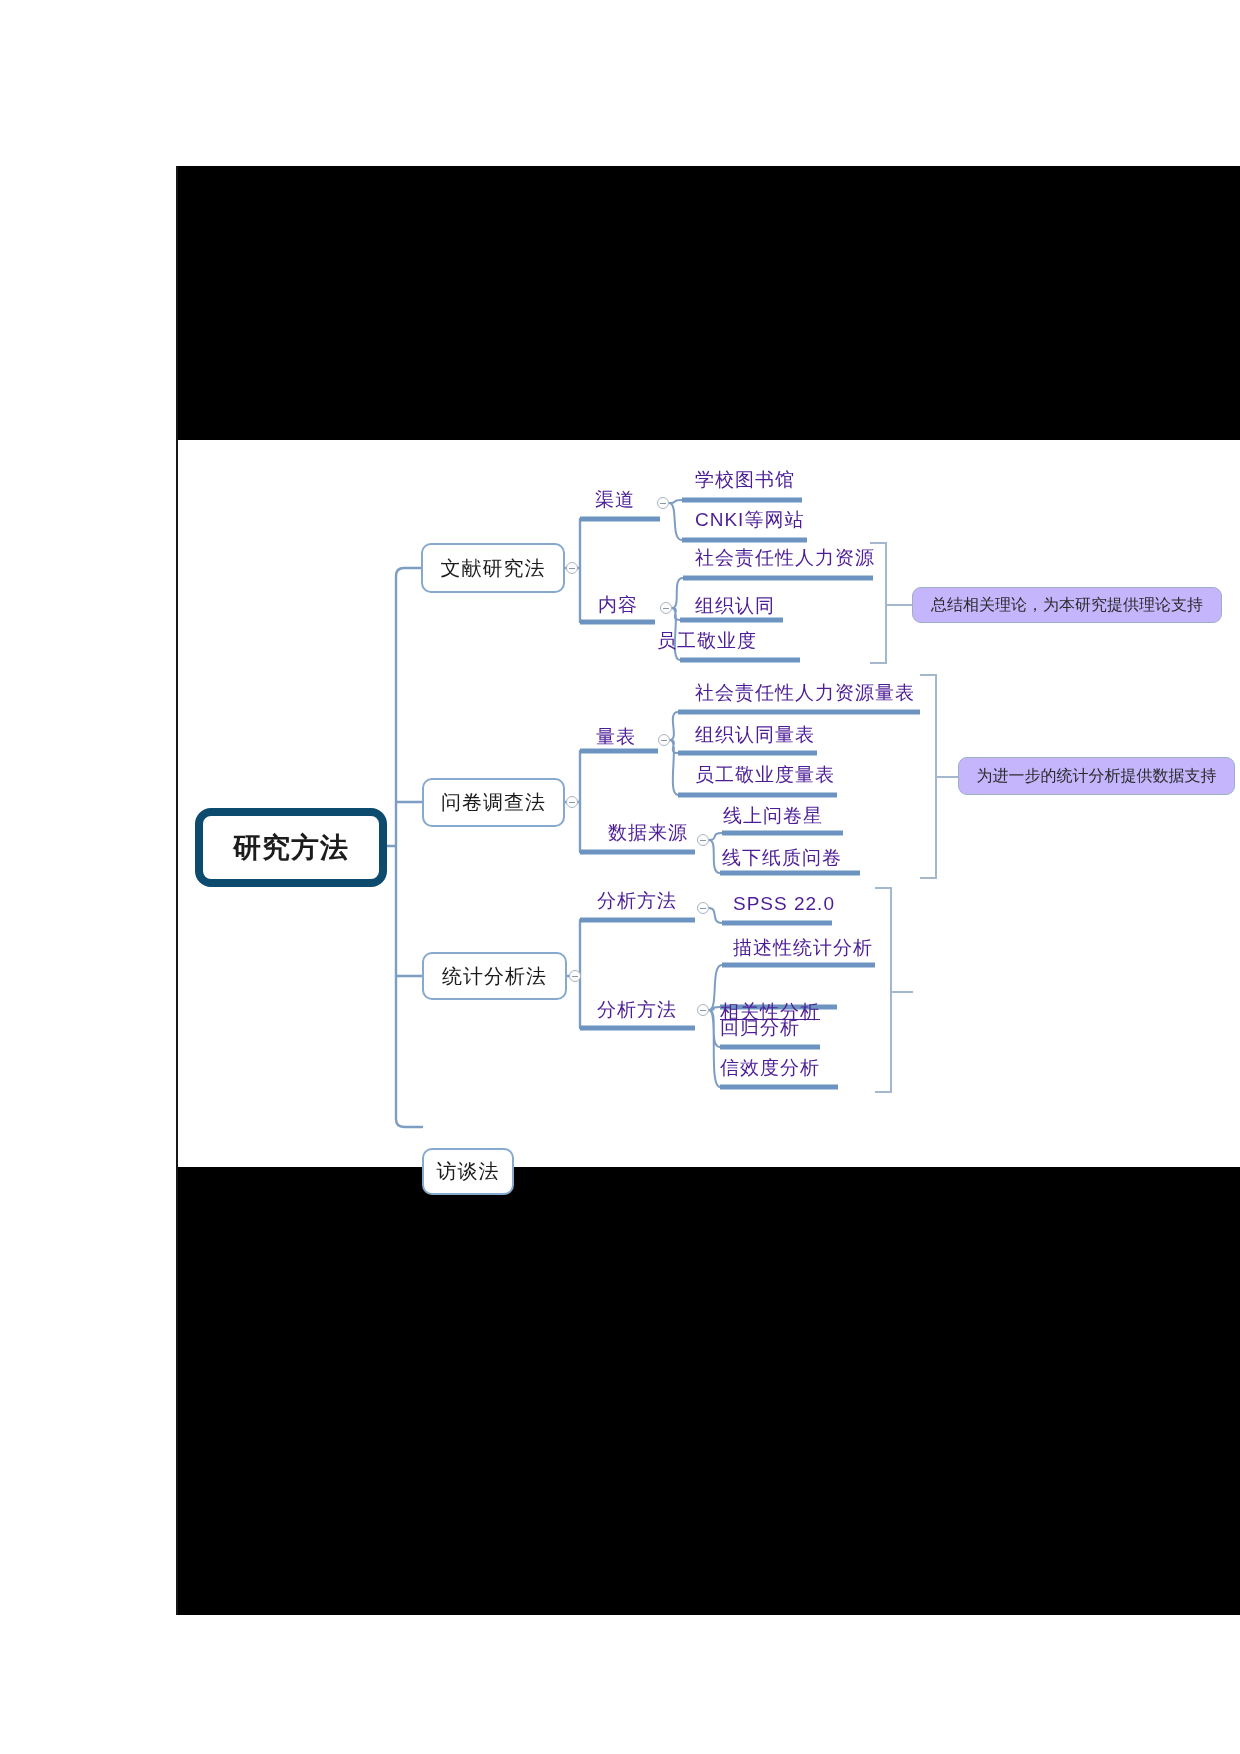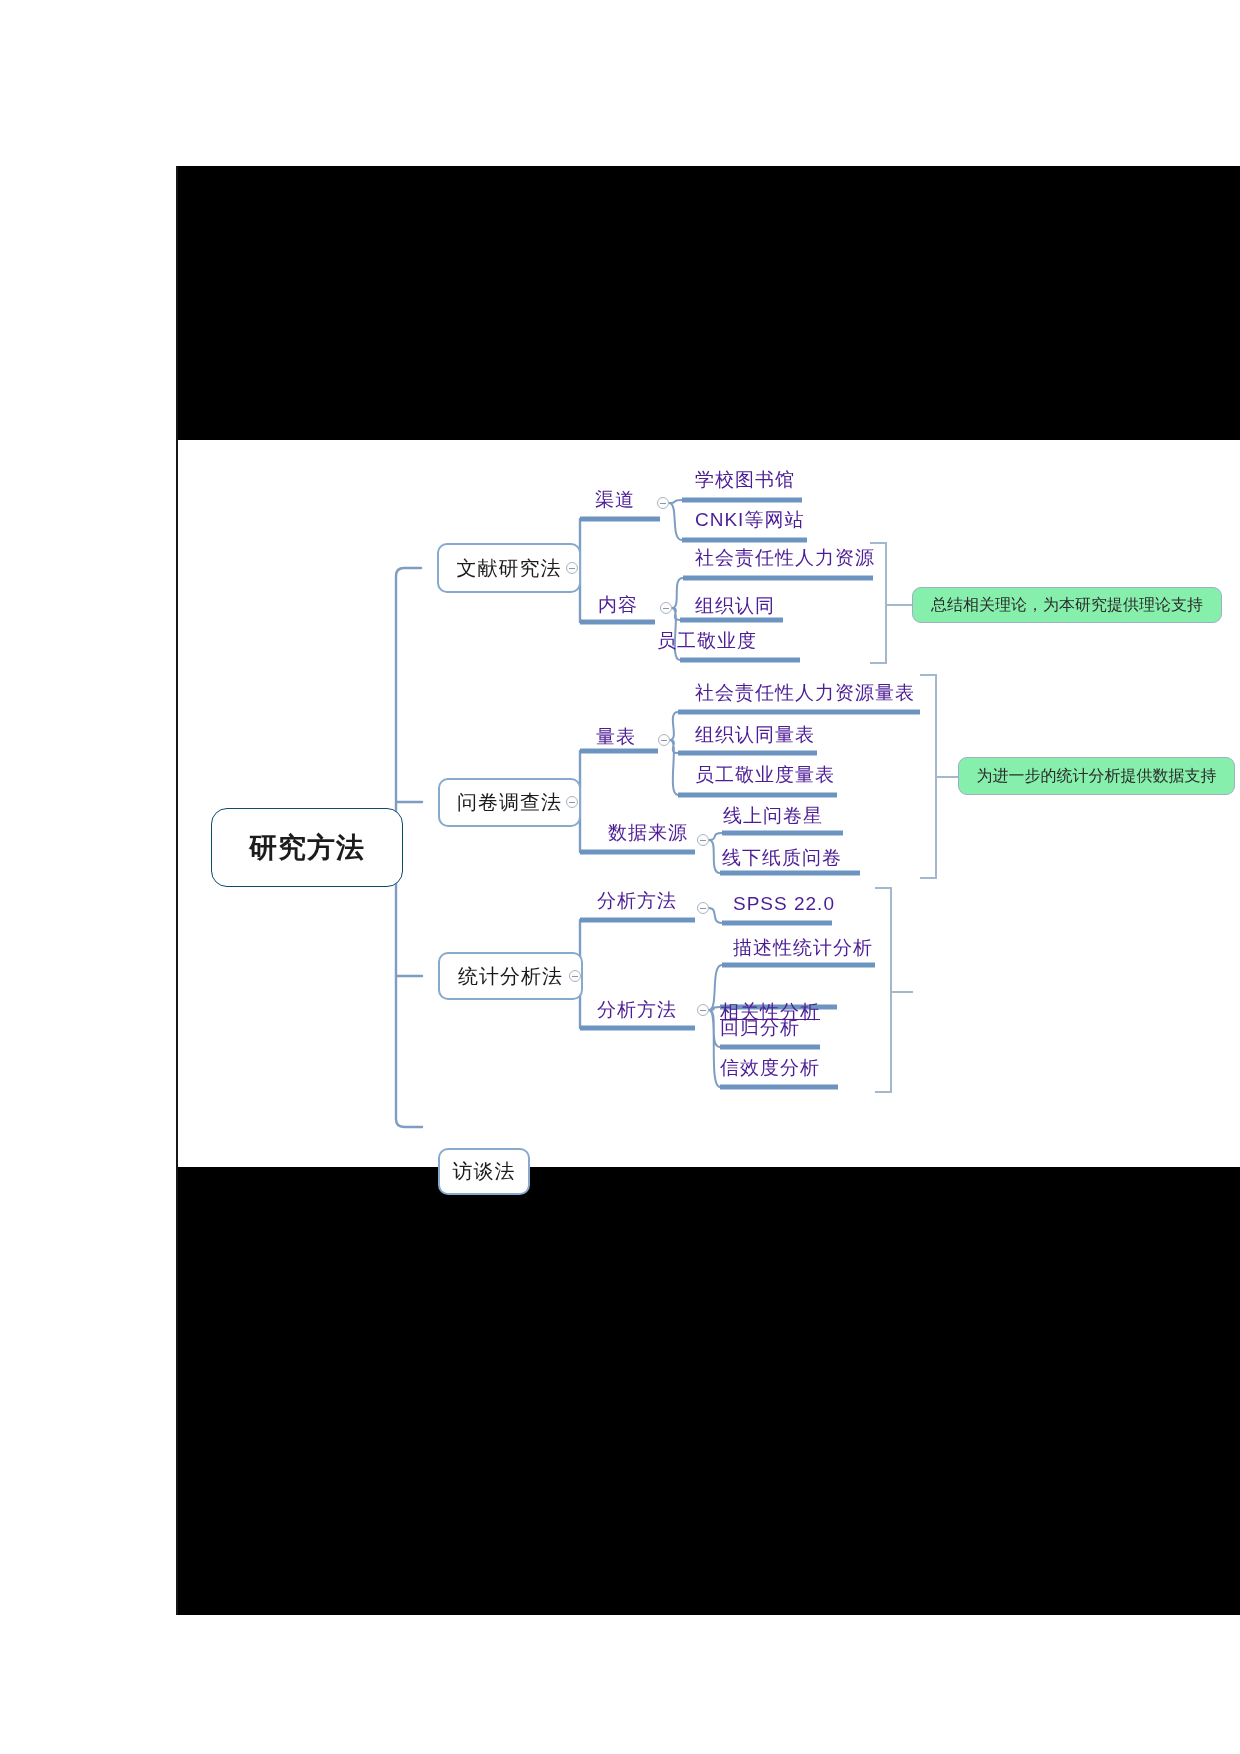--- a/index.html
+++ b/index.html
@@ -4,25 +4,25 @@
 <style>
   html,body{margin:0;padding:0;background:#fff;}
   .page{position:relative;width:1240px;height:1754px;background:#ffffff;overflow:hidden;
         font-family:"Liberation Sans","DejaVu Sans",sans-serif;}
   .bar{position:absolute;background:#000;}
   .bar-top{left:177px;top:166px;width:1063px;height:274px;}
   .bar-bottom{left:177px;top:1167px;width:1063px;height:448px;}
   .page-edge{position:absolute;left:176px;top:166px;width:2px;height:1449px;background:#161616;}
   svg.connectors{position:absolute;left:0;top:0;pointer-events:none;}
   .node{position:absolute;background:#fff;display:flex;align-items:center;justify-content:center;
-        color:#1c1c1c;white-space:nowrap;box-sizing:border-box;margin-left:16px;}
-  .root-node{border:1px solid #0c4a6e;border-radius:16px;font-size:28px;font-weight:bold;letter-spacing:1px;}
+        color:#1c1c1c;white-space:nowrap;box-sizing:border-box;}
+  .root-node{border:8px solid #0c4a6e;border-radius:16px;font-size:28px;font-weight:bold;letter-spacing:1px;}
   .l1-node{border:2.5px solid #86a9cd;border-radius:10px;font-size:20px;letter-spacing:1px;}
   .lbl{position:absolute;color:#4c1d95;font-size:19px;white-space:nowrap;letter-spacing:1px;}
-  .summary{position:absolute;background:#86efac;border:1.5px solid #9db0c3;border-radius:9px;
+  .summary{position:absolute;background:#c4b5fd;border:1.5px solid #9db0c3;border-radius:9px;
            display:flex;align-items:center;justify-content:center;font-size:16px;color:#2b2b2b;
            white-space:nowrap;box-sizing:border-box;}
   .ci{position:absolute;width:12px;height:12px;border:1px solid #a9b4c0;border-radius:50%;
       background:#fdfdfd;box-sizing:border-box;}
   .ci::after{content:"";position:absolute;left:2px;right:2px;top:4.5px;height:1px;background:#8a97a6;}
 </style>
 </head>
 <body>
 
 <div class="page">

